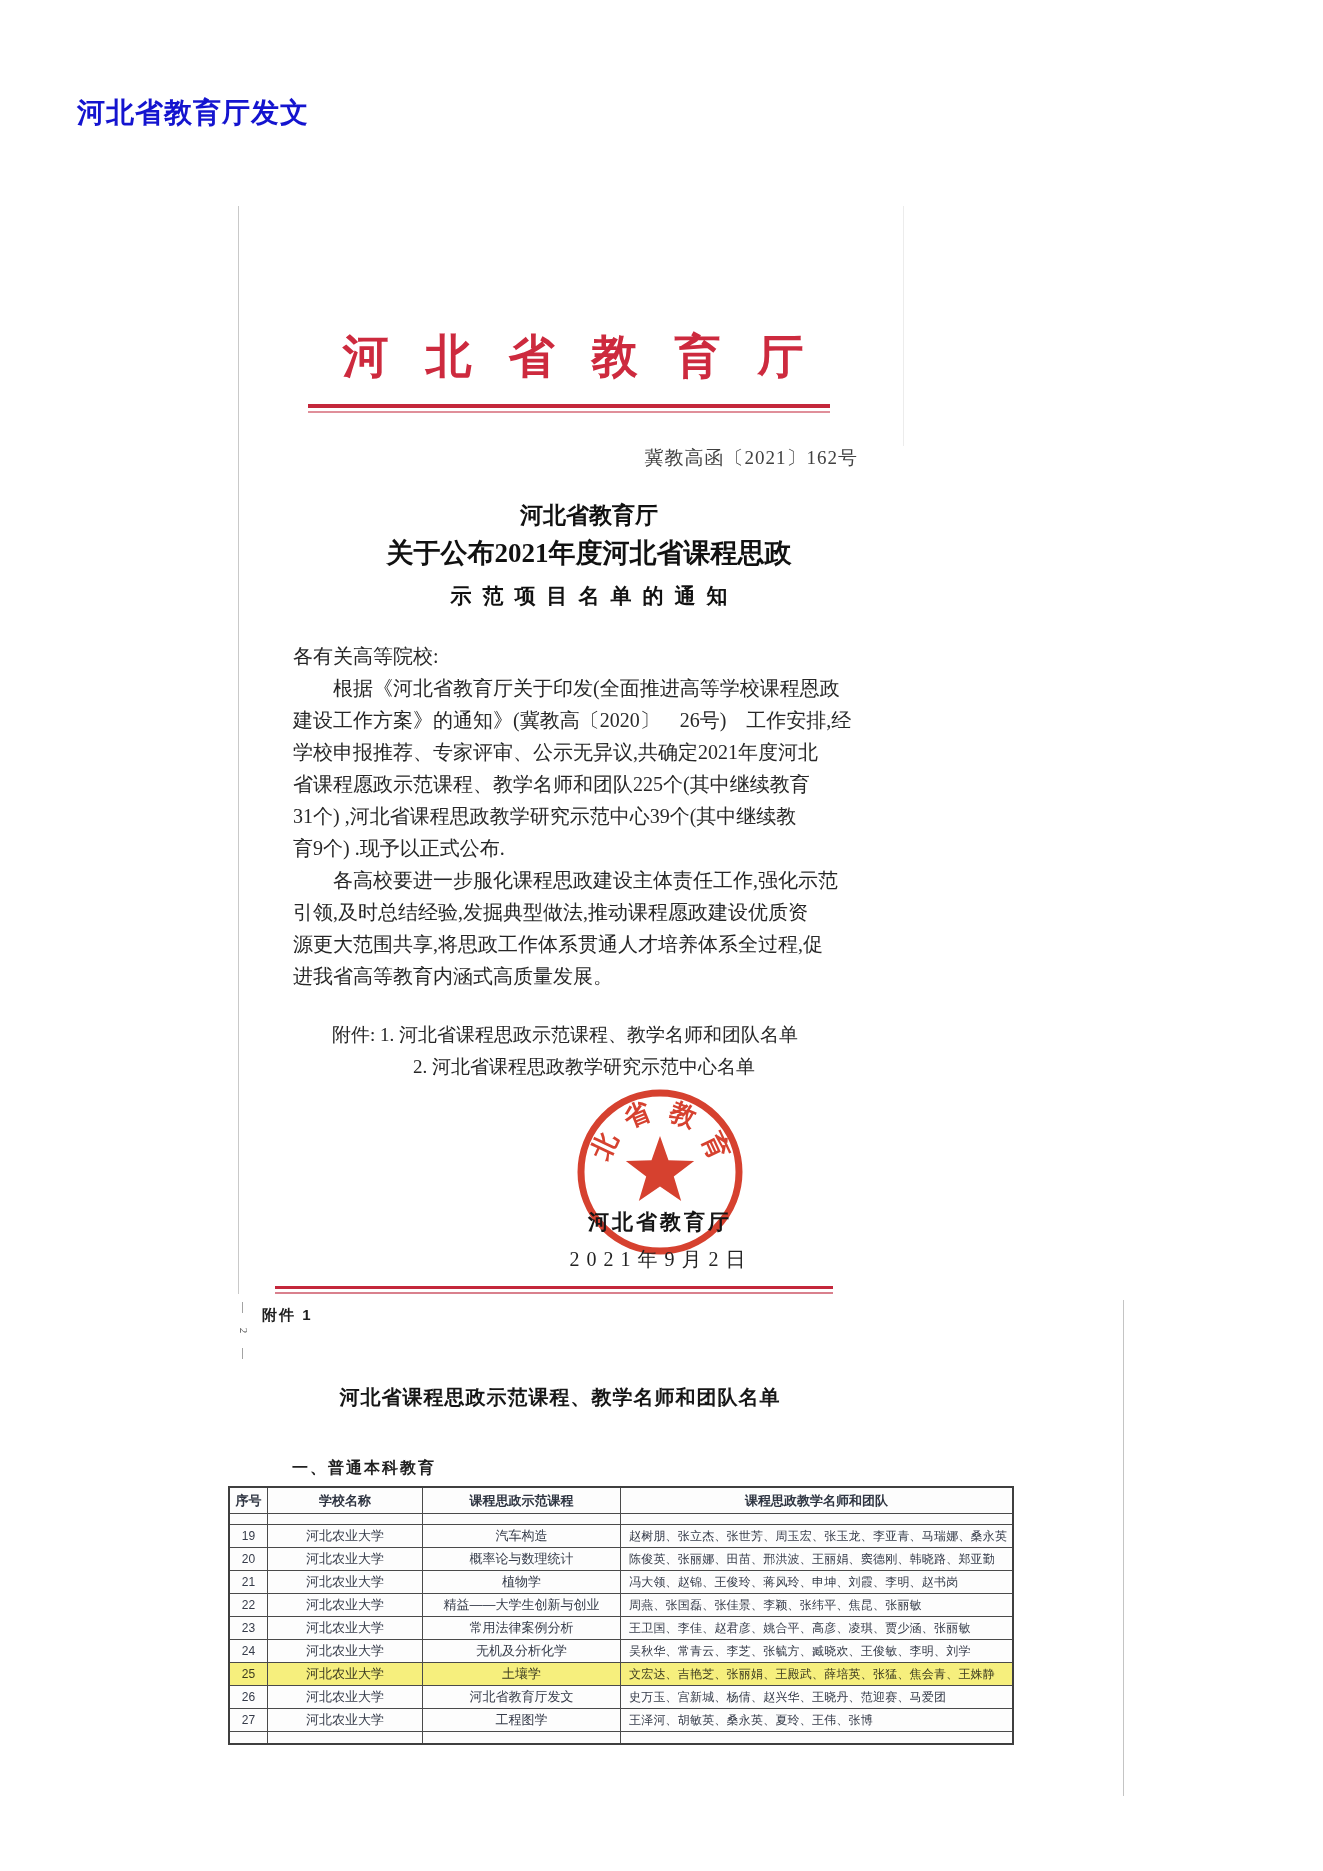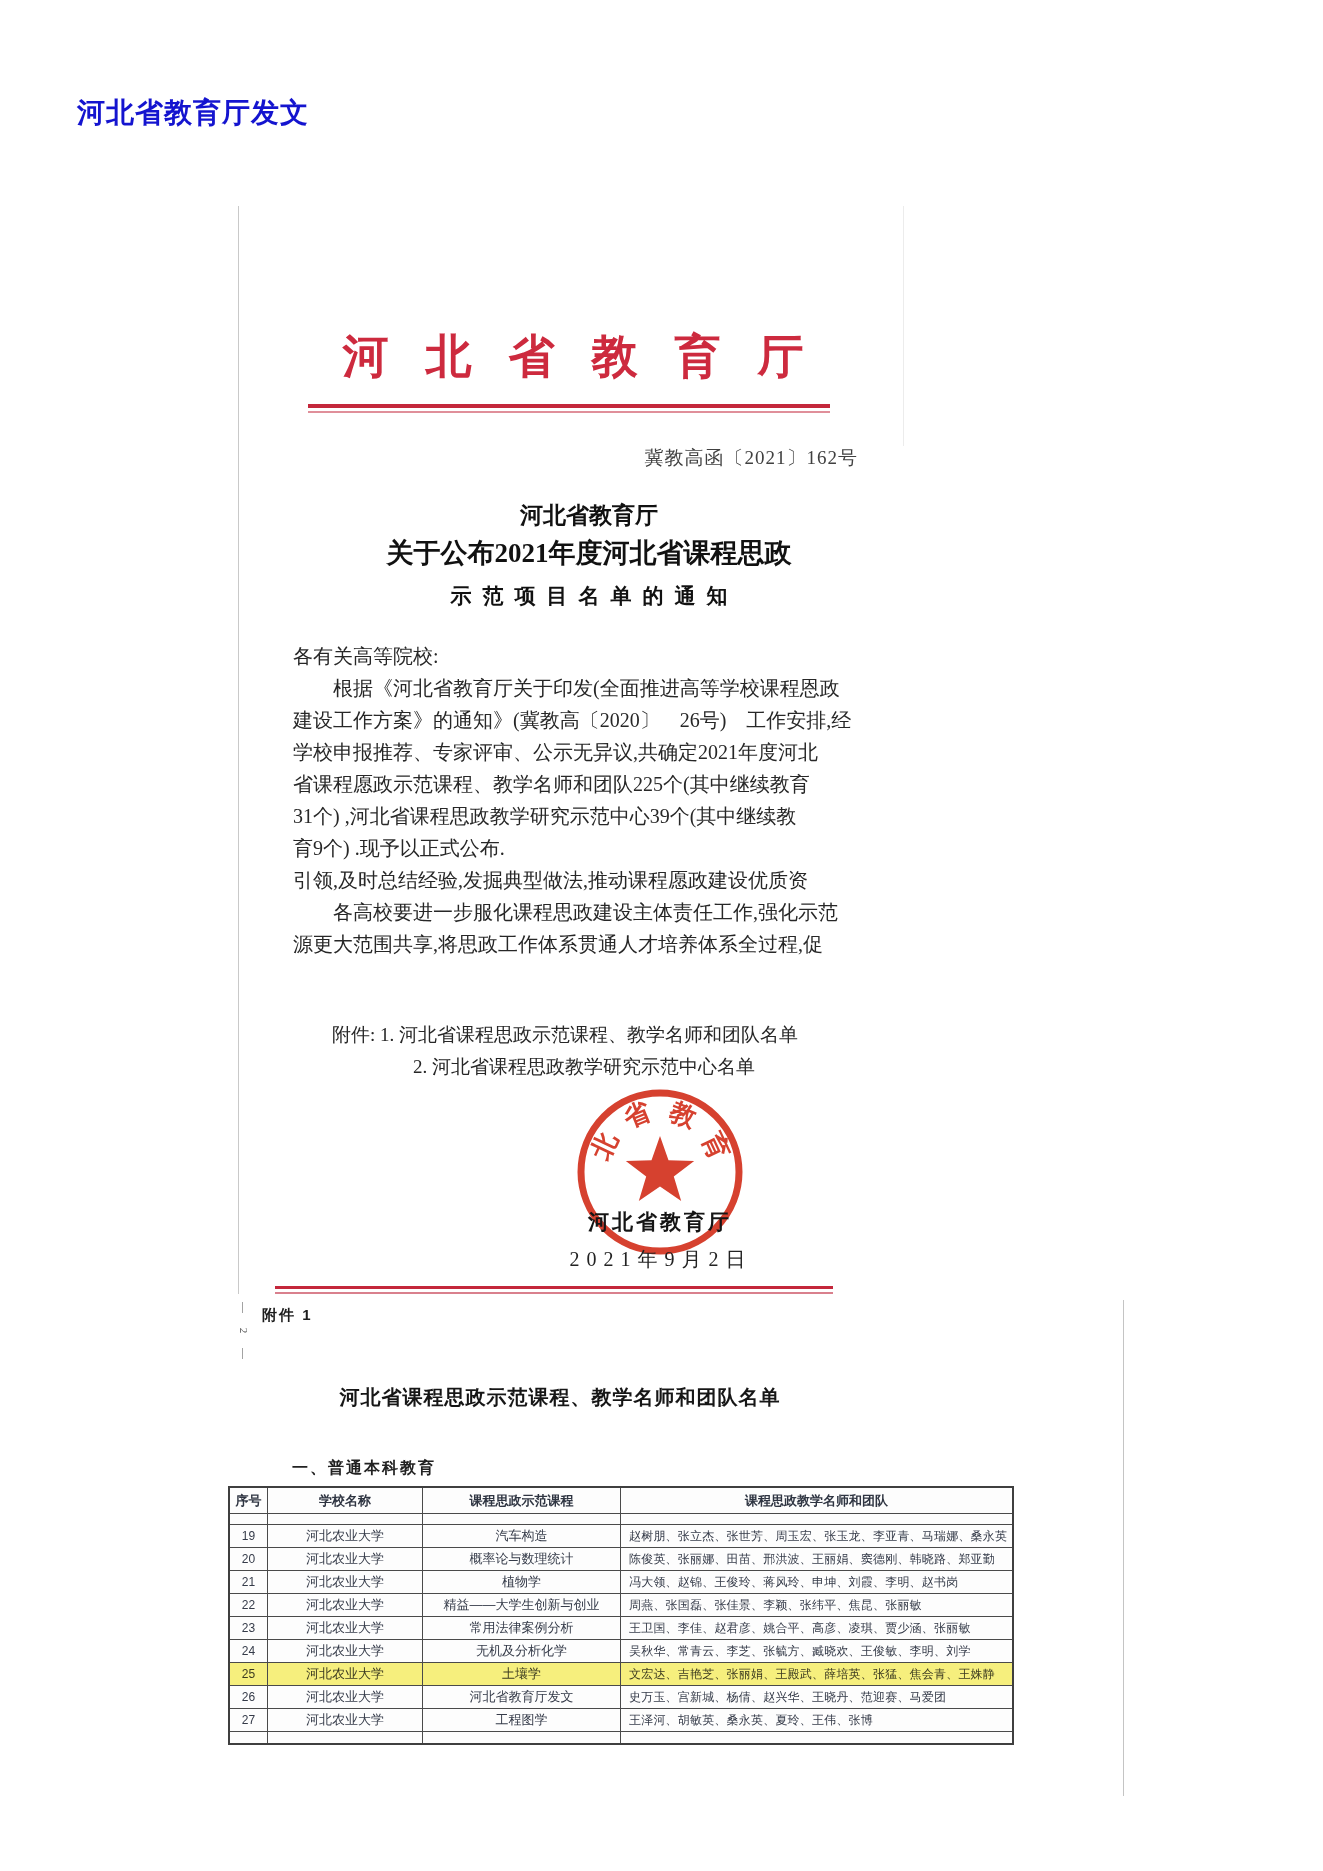--- a/index.html
+++ b/index.html
@@ -117,23 +117,24 @@
   <div class="abs title-3">示范项目名单的通知</div>
 
   <div class="abs body-block">
     <div class="body-line">各有关高等院校:</div>
     <div class="body-line">　　根据《河北省教育厅关于印发(全面推进高等学校课程恩政</div>
     <div class="body-line">建设工作方案》的通知》(冀教高〔2020〕　26号)　工作安排,经</div>
     <div class="body-line">学校申报推荐、专家评审、公示无异议,共确定2021年度河北</div>
     <div class="body-line">省课程愿政示范课程、教学名师和团队225个(其中继续教育</div>
     <div class="body-line">31个) ,河北省课程思政教学研究示范中心39个(其中继续教</div>
     <div class="body-line">育9个) .现予以正式公布.</div>
+    <div class="body-line">　　各高校要进一步服化课程思政建设主体责任工作,强化示范</div>
     <div class="body-line">引领,及时总结经验,发掘典型做法,推动课程愿政建设优质资</div>
-    <div class="body-line">　　各高校要进一步服化课程思政建设主体责任工作,强化示范</div>
     <div class="body-line">源更大范围共享,将思政工作体系贯通人才培养体系全过程,促</div>
+    <div class="body-line">进我省高等教育内涵式高质量发展。</div>
   </div>
 
   <div class="abs attach-1">附件: 1. 河北省课程思政示范课程、教学名师和团队名单</div>
   <div class="abs attach-2">2. 河北省课程思政教学研究示范中心名单</div>
 
   <svg class="abs seal-svg" viewBox="0 0 170 170">
     <circle cx="85" cy="85" r="79" fill="none" stroke="#d33320" stroke-width="7"></circle>
     <polygon fill="#d33320" points="85,49 93.5,73.3 119.2,73.9 98.8,89.5 106.2,114.1 85,99.5 63.8,114.1 71.2,89.5 50.8,73.9 76.5,73.3"></polygon>
     <g font-family="'Liberation Serif','DejaVu Serif',serif" font-size="26" font-weight="bold" fill="#d33320" text-anchor="middle">
       <text x="28.8" y="68" transform="rotate(-65 28.8 58.8)">北</text>

